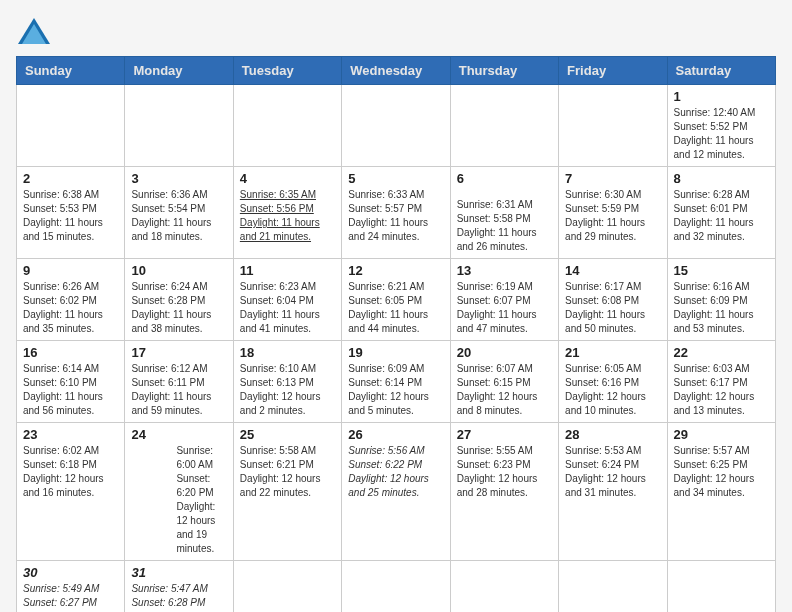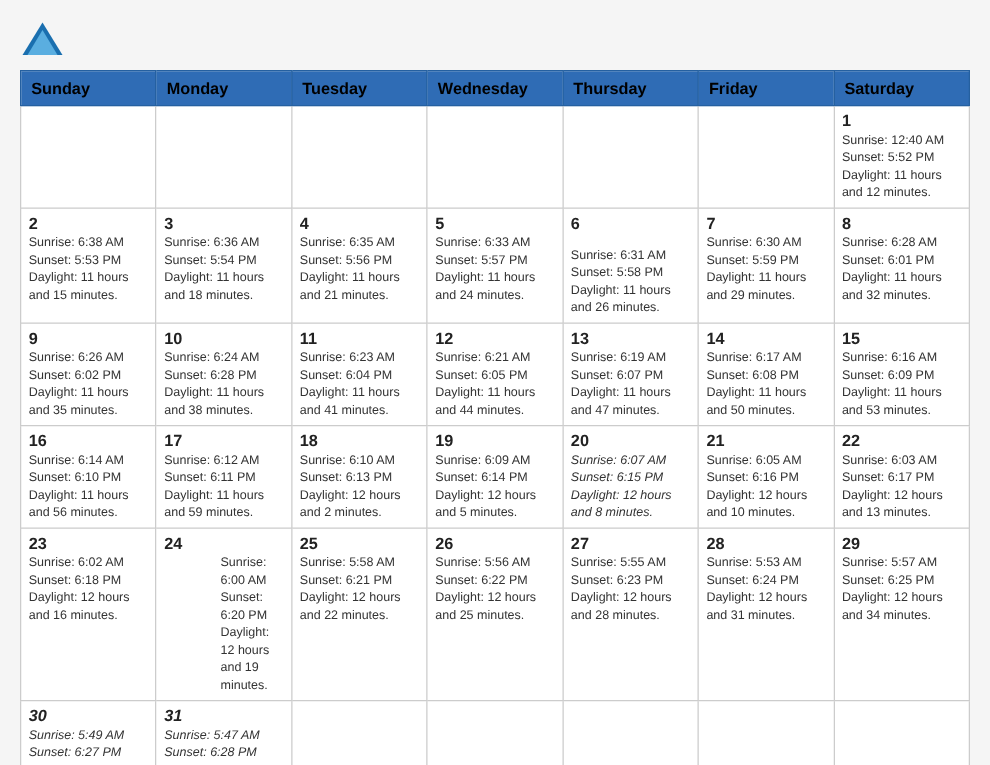--- a/index.html
+++ b/index.html
@@ -47,21 +47,21 @@
       color: #555;
     }
     .calendar {
       width: 100%;
       border-collapse: collapse;
       background: white;
       border: 1px solid #ccc;
     }
     .calendar th {
       background: #2f6cb5;
-      color: #000000;
+      color: #e5e5e5;
       text-align: left;
       padding: 6px 8px;
       font-size: 13px;
       font-weight: bold;
       border: 1px solid #2560a0;
     }
     .calendar td {
       vertical-align: top;
       padding: 4px 6px;
       border: 1px solid #ccc;
@@ -144,21 +144,21 @@
 Daylight: 11 hours and 15 minutes.</div>
         </td>
         <td>
           <div class="day-number">3</div>
           <div class="day-info" style="white-space: pre-line;">Sunrise: 6:36 AM
 Sunset: 5:54 PM
 Daylight: 11 hours and 18 minutes.</div>
         </td>
         <td>
           <div class="day-number">4</div>
-          <div class="day-info" style="white-space: pre-line;">Sunrise: 6:35 AM
+          <div class="day-info" style="white-space: pre-line; text-decoration: underline;">Sunrise: 6:35 AM
 Sunset: 5:56 PM
 Daylight: 11 hours and 21 minutes.</div>
         </td>
         <td>
           <div class="day-number">5</div>
           <div class="day-info" style="white-space: pre-line;">Sunrise: 6:33 AM
 Sunset: 5:57 PM
 Daylight: 11 hours and 24 minutes.</div>
         </td>
         <td>
@@ -244,21 +244,21 @@
 Daylight: 12 hours and 2 minutes.</div>
         </td>
         <td>
           <div class="day-number">19</div>
           <div class="day-info" style="white-space: pre-line;">Sunrise: 6:09 AM
 Sunset: 6:14 PM
 Daylight: 12 hours and 5 minutes.</div>
         </td>
         <td>
           <div class="day-number">20</div>
-          <div class="day-info" style="white-space: pre-line; font-style: italic;">Sunrise: 6:07 AM
+          <div class="day-info" style="white-space: pre-line;">Sunrise: 6:07 AM
 Sunset: 6:15 PM
 Daylight: 12 hours and 8 minutes.</div>
         </td>
         <td>
           <div class="day-number">21</div>
           <div class="day-info" style="white-space: pre-line;">Sunrise: 6:05 AM
 Sunset: 6:16 PM
 Daylight: 12 hours and 10 minutes.</div>
         </td>
         <td>
@@ -282,21 +282,21 @@
 Daylight: 12 hours and 19 minutes.</div>
         </td>
         <td>
           <div class="day-number">25</div>
           <div class="day-info" style="white-space: pre-line;">Sunrise: 5:58 AM
 Sunset: 6:21 PM
 Daylight: 12 hours and 22 minutes.</div>
         </td>
         <td>
           <div class="day-number">26</div>
-          <div class="day-info" style="white-space: pre-line;">Sunrise: 5:56 AM
+          <div class="day-info" style="white-space: pre-line; font-style: italic;">Sunrise: 5:56 AM
 Sunset: 6:22 PM
 Daylight: 12 hours and 25 minutes.</div>
         </td>
         <td>
           <div class="day-number">27</div>
           <div class="day-info" style="white-space: pre-line;">Sunrise: 5:55 AM
 Sunset: 6:23 PM
 Daylight: 12 hours and 28 minutes.</div>
         </td>
         <td>

